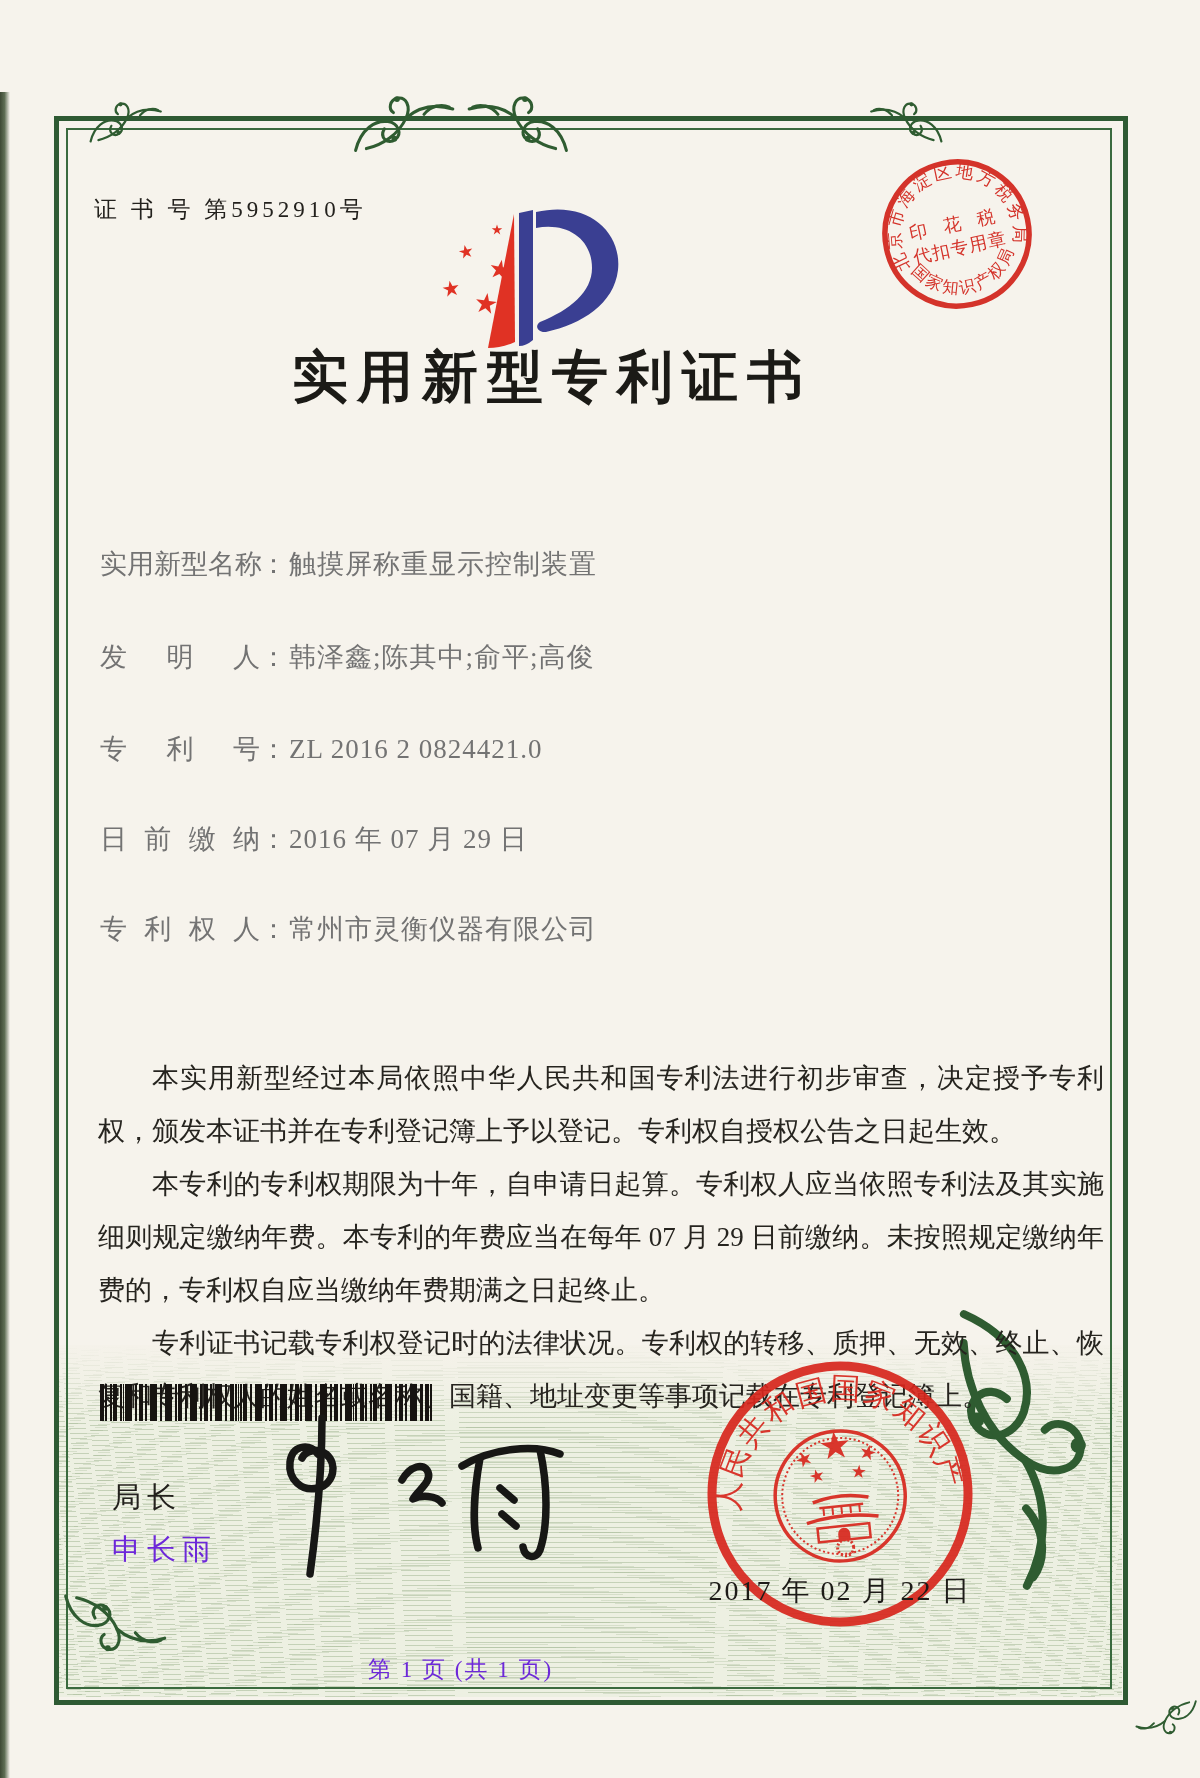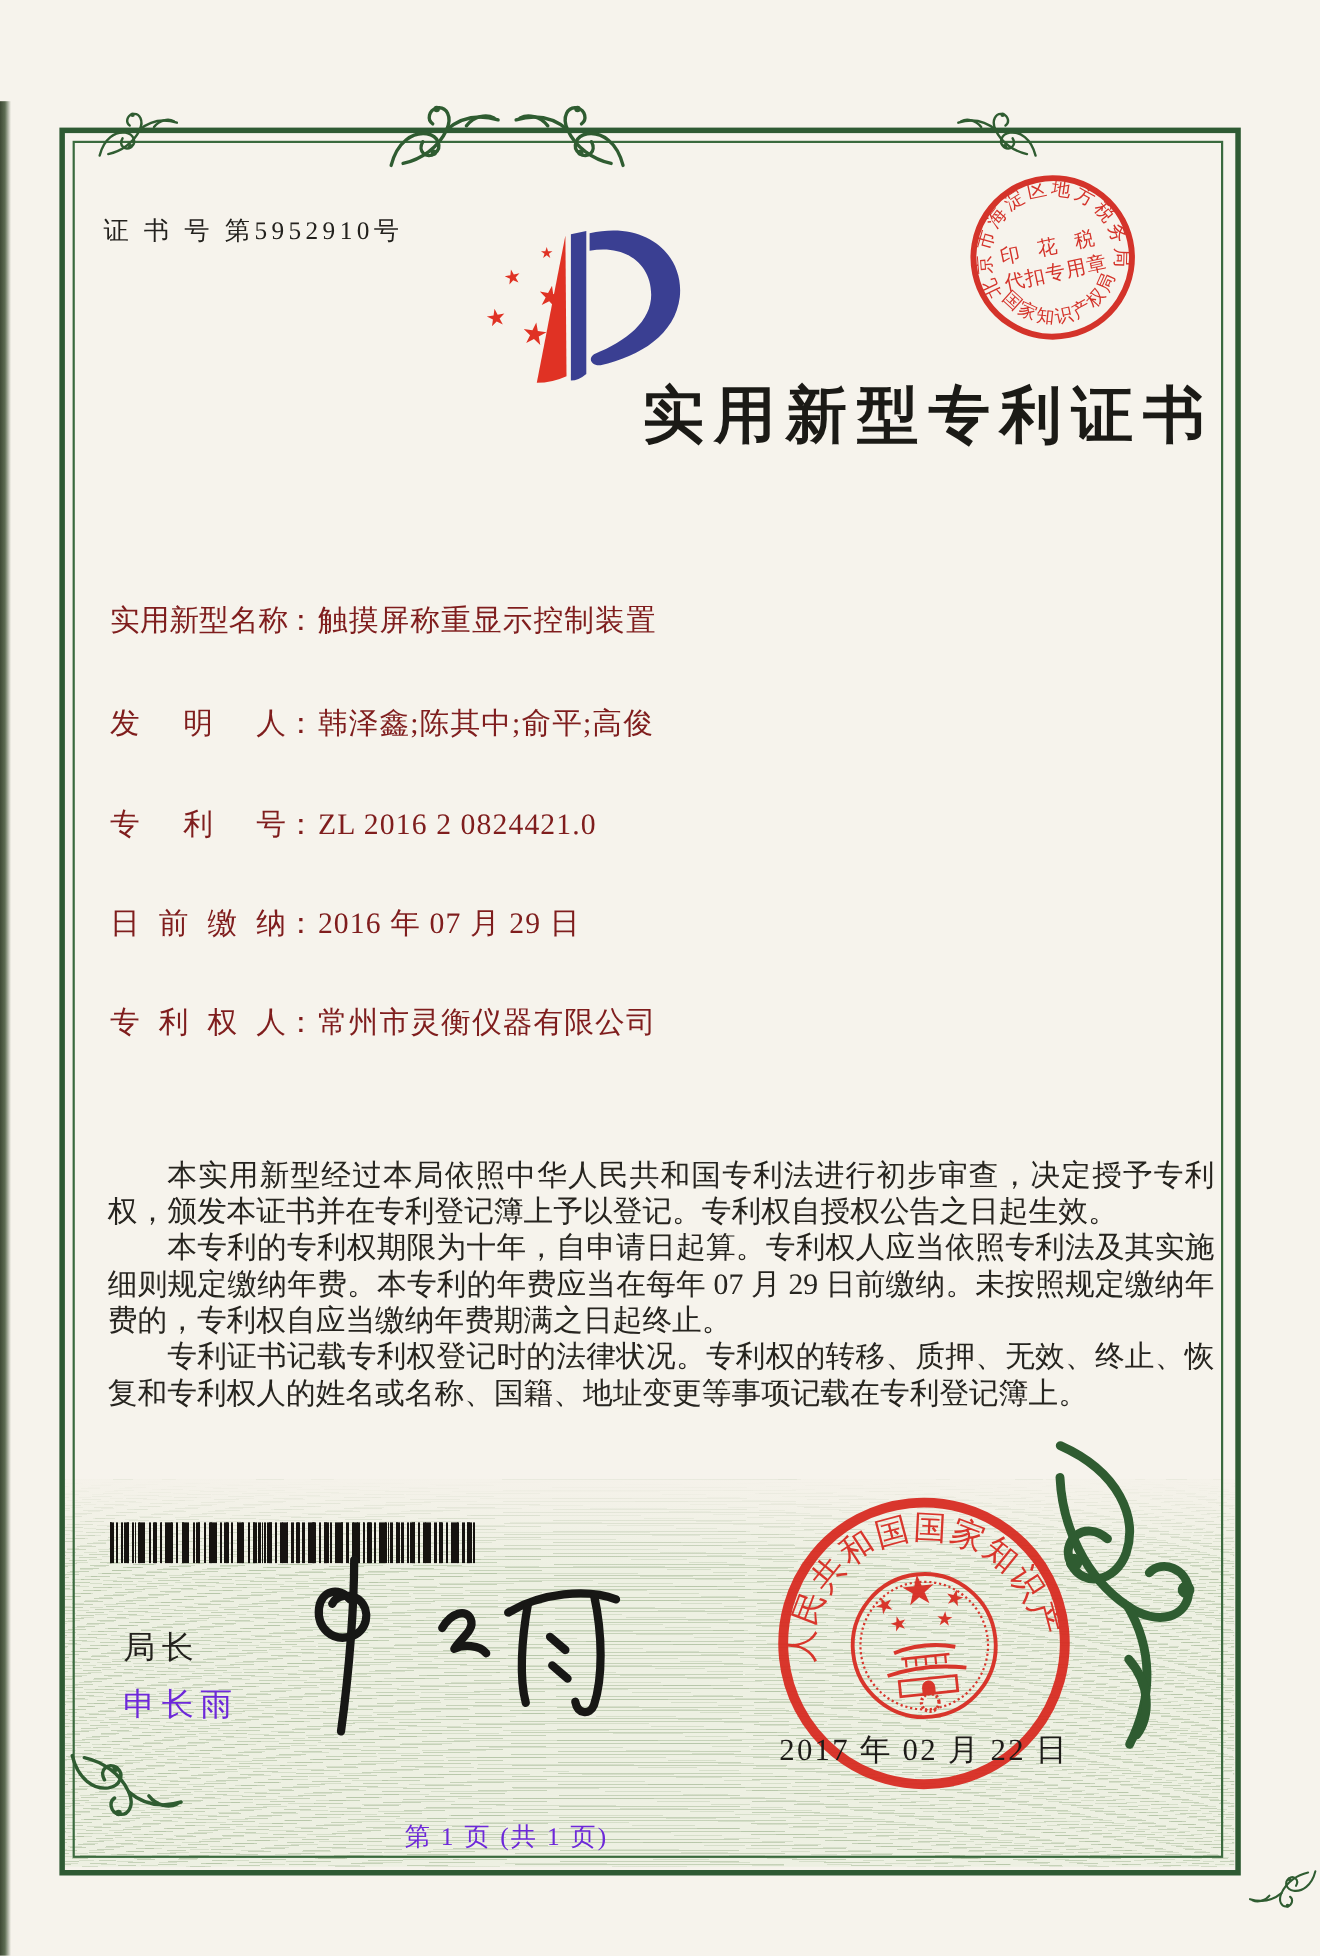--- a/index.html
+++ b/index.html
@@ -31,30 +31,30 @@
     background:linear-gradient(180deg,#f5f2ea 0,rgba(245,242,234,0) 100%);}
 
   .flo{position:absolute;color:#2f5c31;z-index:2;}
 
   .cert-no{position:absolute;left:94px;top:194px;font-size:23px;letter-spacing:4px;color:#23211d;z-index:3;}
 
   .logo{position:absolute;left:430px;top:176px;z-index:3;}
 
   .tax-stamp{position:absolute;left:877px;top:154px;z-index:4;transform:rotate(-12deg);}
 
-  .title{position:absolute;left:0;top:340px;width:1104px;text-align:right;z-index:3;
+  .title{position:absolute;left:0;top:340px;width:1104px;text-align:center;z-index:3;
     font-size:56px;font-weight:bold;letter-spacing:9px;color:#1b1a16;}
 
-  .field{position:absolute;left:100px;z-index:3;font-size:27px;white-space:nowrap;color:#7f1d1d;}
+  .field{position:absolute;left:100px;z-index:3;font-size:27px;white-space:nowrap;color:#737373;}
   .f-label{display:inline-block;width:160px;text-align:justify;text-align-last:justify;vertical-align:bottom;}
   .f-colon{display:inline-block;margin-right:2px;}
   .f-value{letter-spacing:1px;}
 
   .body-text{position:absolute;left:98px;top:1052px;width:1006px;z-index:3;
-    font-size:27px;line-height:33px;text-align:justify;color:#26241f;}
+    font-size:27px;line-height:53px;text-align:justify;color:#26241f;}
   .body-text p{margin:0;text-indent:2em;}
 
   .barcode{position:absolute;left:100px;top:1384px;width:333px;height:37px;z-index:3;
     background-image:
       repeating-linear-gradient(90deg,#161310 0 2px,rgba(0,0,0,0) 2px 5px),
       repeating-linear-gradient(90deg,#161310 0 4px,rgba(0,0,0,0) 4px 13px),
       repeating-linear-gradient(90deg,#161310 0 1px,rgba(0,0,0,0) 1px 23px);}
 
   .signer-role{position:absolute;left:112px;top:1478px;font-size:29px;letter-spacing:6px;z-index:3;color:#23211d;}
   .signer-name{position:absolute;left:112px;top:1530px;font-size:29px;letter-spacing:6px;z-index:3;color:#6d28d9;}

